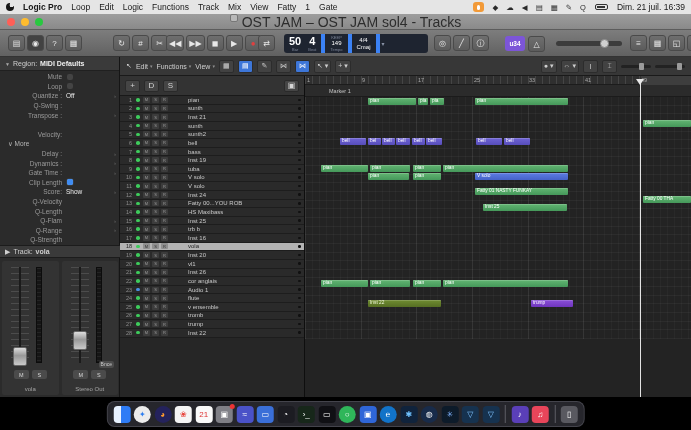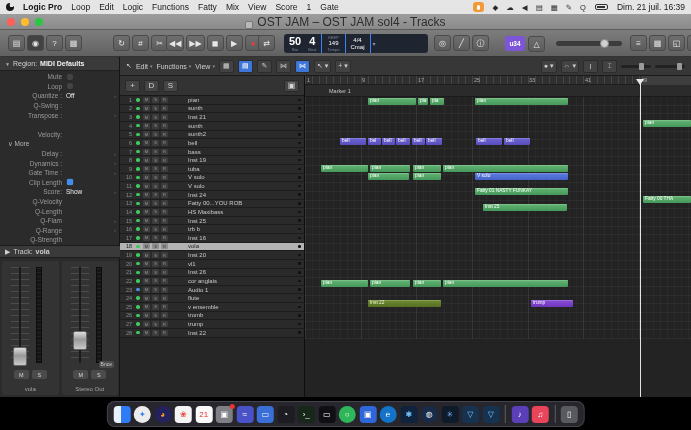--- a/index.html
+++ b/index.html
@@ -16,31 +16,31 @@
   .mic-indicator { width:11px; height:10px; background:#f29a38; border-radius:3px; display:inline-flex; align-items:center; justify-content:center; }
   .mic-indicator i { width:3px; height:5px; background:#fff; border-radius:2px; display:block; }
   .battery-icon { width:13px; height:6px; border:1px solid #333; border-radius:2px; position:relative; }
   .battery-icon::after { content:""; position:absolute; left:1px; top:1px; bottom:1px; width:8px; background:#333; }
   #clock { font-size:8.5px; color:#181818; white-space:nowrap; }
 
   
   #titlebar { left:0; top:14px; width:691px; height:16px; background:linear-gradient(#9d9d9d,#8a8a8a); display:flex; align-items:center; justify-content:center; border-bottom:1px solid #5c5c5c; }
   .traffic { position:absolute; left:7px; top:4px; display:flex; gap:6px; }
   .traffic i { width:8px; height:8px; border-radius:50%; display:block; }
-  #win-title { font-size:12px; color:#2d2d2d; display:flex; align-items:flex-end; gap:4px; }
+  #win-title { font-size:14px; color:#2d2d2d; display:flex; align-items:flex-start; gap:4px; }
   #win-title .proxy { width:8px; height:8px; background:#b9b9b9; border:1px solid #777; border-radius:2px; display:inline-block; }
 
   
   #controlbar { left:0; top:30px; width:691px; height:27px; background:linear-gradient(#7d7d7d,#616161); border-bottom:1px solid #333; }
   .cb-group { position:absolute; top:5px; display:flex; gap:2px; }
   .cb-btn { min-width:17px; height:16px; background:linear-gradient(#6e6e6e,#5c5c5c); border:1px solid #4a4a4a; border-radius:3px; color:#e8e8e8; font-size:8px; display:flex; align-items:center; justify-content:center; padding:0 2px; }
   .cb-btn.active { background:#424242; }
   .cb-btn.rec { color:#e04040; }
   #lcd { position:absolute; left:284px; top:4px; width:144px; height:19px; background:#1e2430; border-radius:3px; display:flex; align-items:stretch; color:#fff; }
-  .lcd-sec { display:flex; flex-direction:column; align-items:center; justify-content:center; padding:0 5px; border-right:1px solid #3b82f6; }
+  .lcd-sec { display:flex; flex-direction:column; align-items:center; justify-content:center; padding:0 5px; border-right:4px solid #3b82f6; }
   .lcd-sec:last-child { border-right:none; }
   .lcd-pos { flex-direction:row; gap:7px; }
   .lcd-big { font-size:11px; font-weight:bold; line-height:11px; }
   .lcd-small { font-size:6px; line-height:7px; }
   .lcd-tiny { font-size:4px; color:#7c8496; line-height:5px; }
   .lcd-chevron { color:#8a93a6; font-size:6px; align-self:center; padding:0 2px; }
   #purple-badge { position:absolute; left:505px; top:6px; width:20px; height:15px; background:#7c55d8; border-radius:3px; color:#fff; font-size:6.5px; font-weight:bold; display:flex; align-items:center; justify-content:center; }
   #metronome-btn { position:absolute; left:528px; top:6px; }
   #master-slider { position:absolute; left:556px; top:11px; width:66px; height:5px; background:#3c3c3c; border-radius:3px; }
   #master-slider .thumb { position:absolute; left:44px; top:-2.5px; width:9px; height:9px; border-radius:50%; background:#d0d0d0; border:1px solid #888; }
@@ -136,24 +136,24 @@
 <body>
 
 <div id="menubar" class="abs">
   <div class="left">
     <span class="apple-icon"></span>
   <span class="menu-item bold">Logic Pro</span>
       <span class="menu-item">Loop</span>
       <span class="menu-item">Edit</span>
       <span class="menu-item">Logic</span>
       <span class="menu-item">Functions</span>
-      <span class="menu-item">Fatty</span>
+      <span class="menu-item">Track</span>
       <span class="menu-item">Mix</span>
       <span class="menu-item">View</span>
-      <span class="menu-item">Score</span>
+      <span class="menu-item">Fatty</span>
       <span class="menu-item">1</span>
       <span class="menu-item">Gate</span>
     </div>
   <div class="right">
     <span class="mic-indicator">
         <i></i>
       </span>
     <span id="status-icons" style="display:flex;gap:8px;align-items:center;">
         <span class="status-icon">◆</span>
         <span class="status-icon">☁</span>

